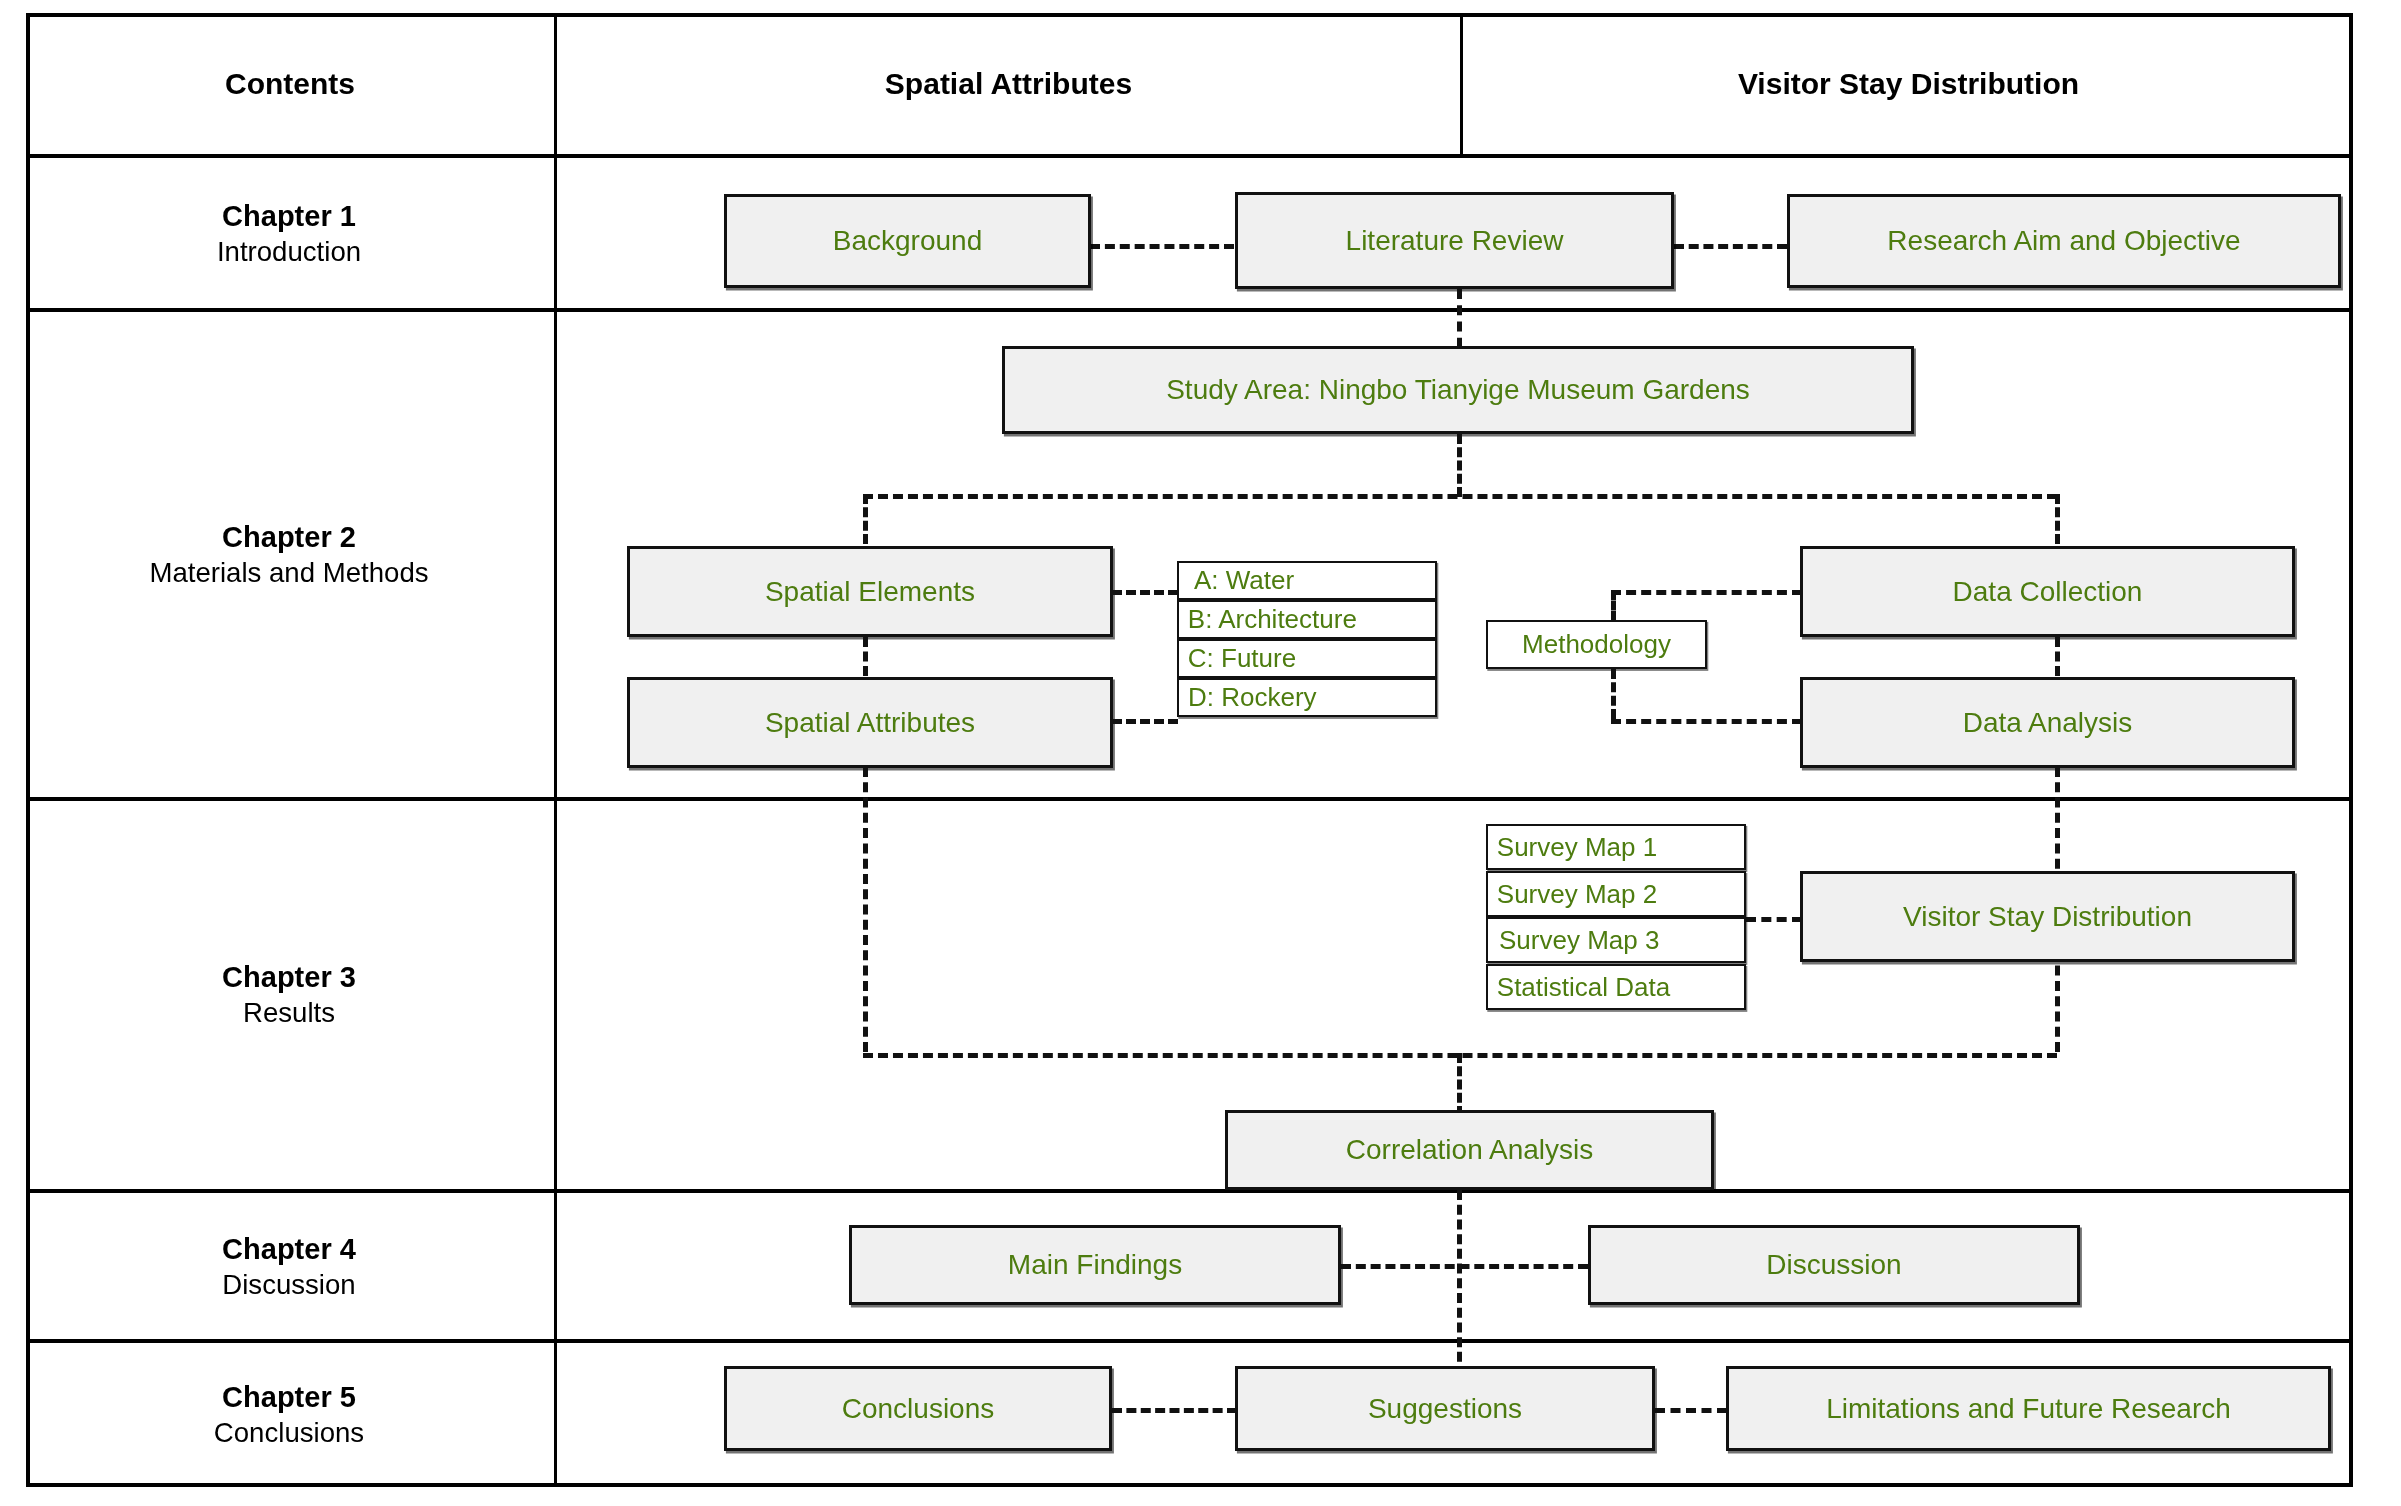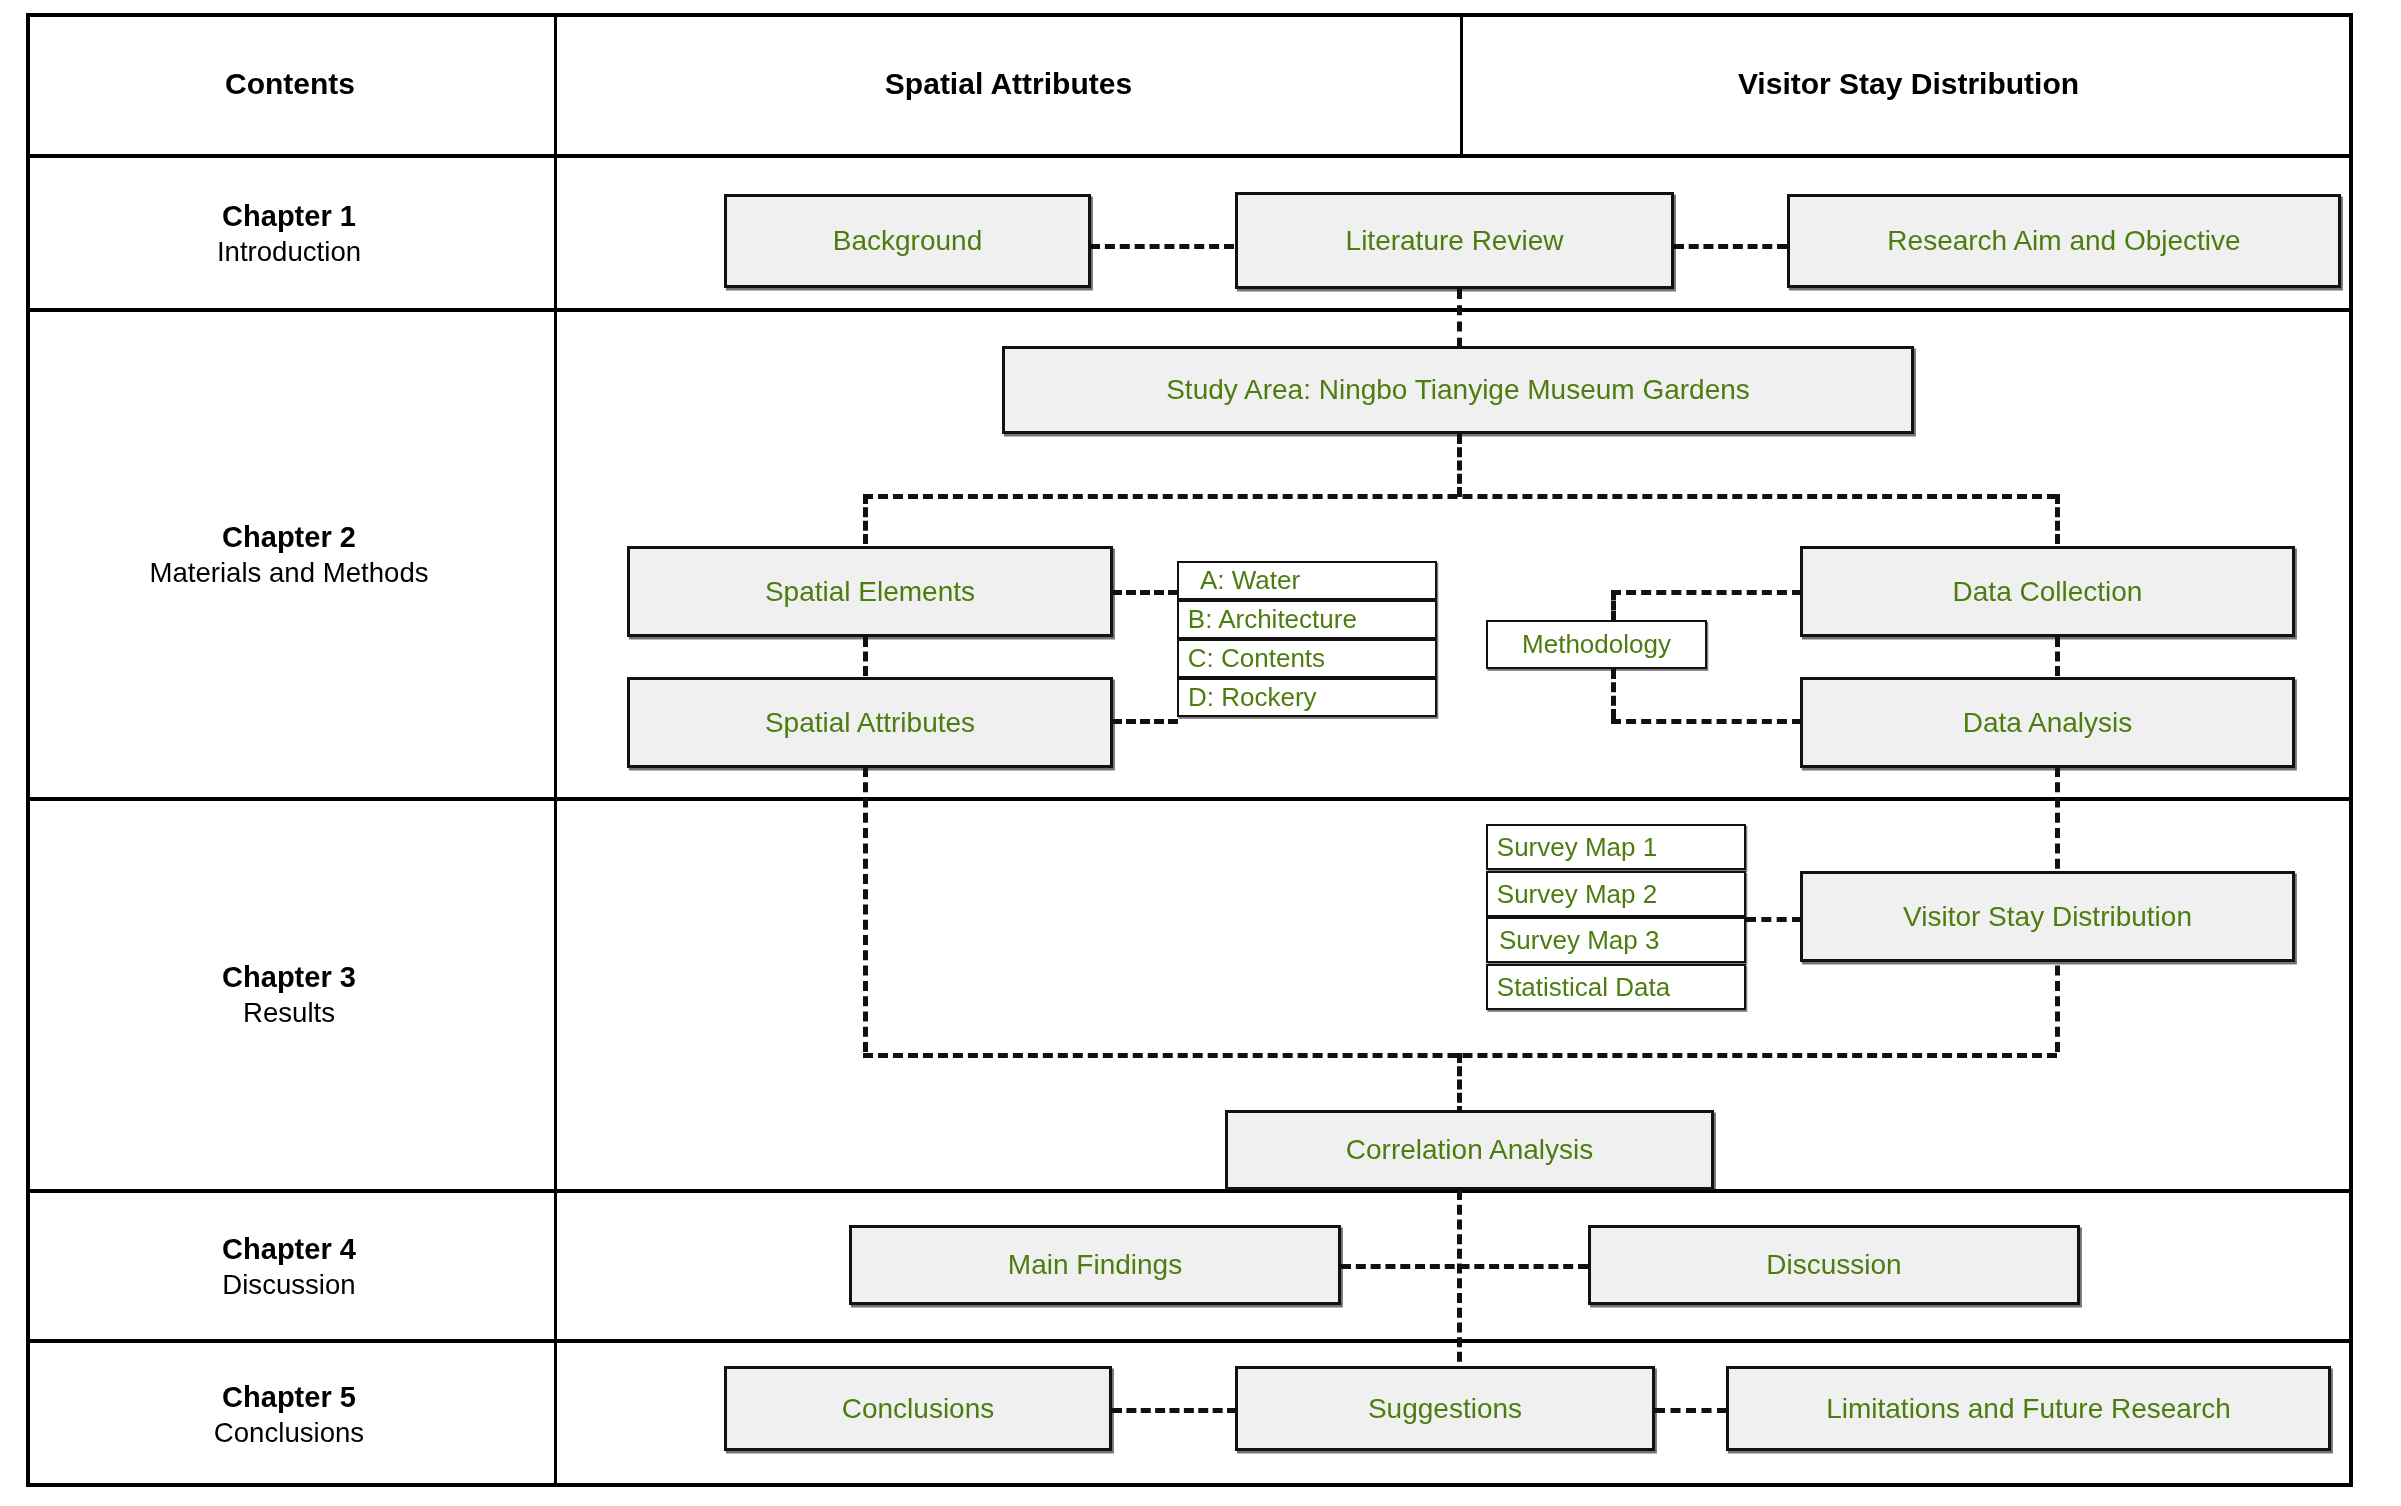--- a/index.html
+++ b/index.html
@@ -90,23 +90,23 @@
   <div class="dashV" style="left:1457px;top:434px;height:63px;"></div>
 
   <div class="dashH" style="left:863px;top:494px;width:1194px;"></div>
   <div class="dashV" style="left:863px;top:494px;height:50px;"></div>
   <div class="dashV" style="left:2055px;top:494px;height:50px;"></div>
 
   <div class="node" style="left:627px;top:546px;width:486px;height:91px;">Spatial Elements</div>
   <div class="node" style="left:627px;top:677px;width:486px;height:91px;">Spatial Attributes</div>
   <div class="dashV" style="left:863px;top:637px;height:39px;"></div>
 
-  <div class="node plain small" style="left:1177px;top:561px;width:260px;height:39px;justify-content:flex-start;padding-left:21px;">A: Water</div>
+  <div class="node plain small" style="left:1177px;top:561px;width:260px;height:39px;justify-content:flex-start;padding-left:15px;">A: Water</div>
   <div class="node plain small" style="left:1177px;top:600px;width:260px;height:39px;justify-content:flex-start;padding-left:8.8px;">B: Architecture</div>
-  <div class="node plain small" style="left:1177px;top:639px;width:260px;height:39px;justify-content:flex-start;padding-left:8.8px;">C: Contents</div>
+  <div class="node plain small" style="left:1177px;top:639px;width:260px;height:39px;justify-content:flex-start;padding-left:8.8px;">C: Future</div>
   <div class="node plain small" style="left:1177px;top:678px;width:260px;height:39px;justify-content:flex-start;padding-left:9px;">D: Rockery</div>
 
   <div class="dashH" style="left:1112px;top:590px;width:66px;"></div>
   <div class="dashH" style="left:1112px;top:719px;width:66px;"></div>
 
   <div class="node" style="left:1800px;top:546px;width:495px;height:91px;">Data Collection</div>
   <div class="node" style="left:1800px;top:677px;width:495px;height:91px;">Data Analysis</div>
   <div class="dashV" style="left:2055px;top:637px;height:39px;"></div>
 
   <div class="node plain small" style="left:1486px;top:620px;width:221px;height:49px;">Methodology</div>

